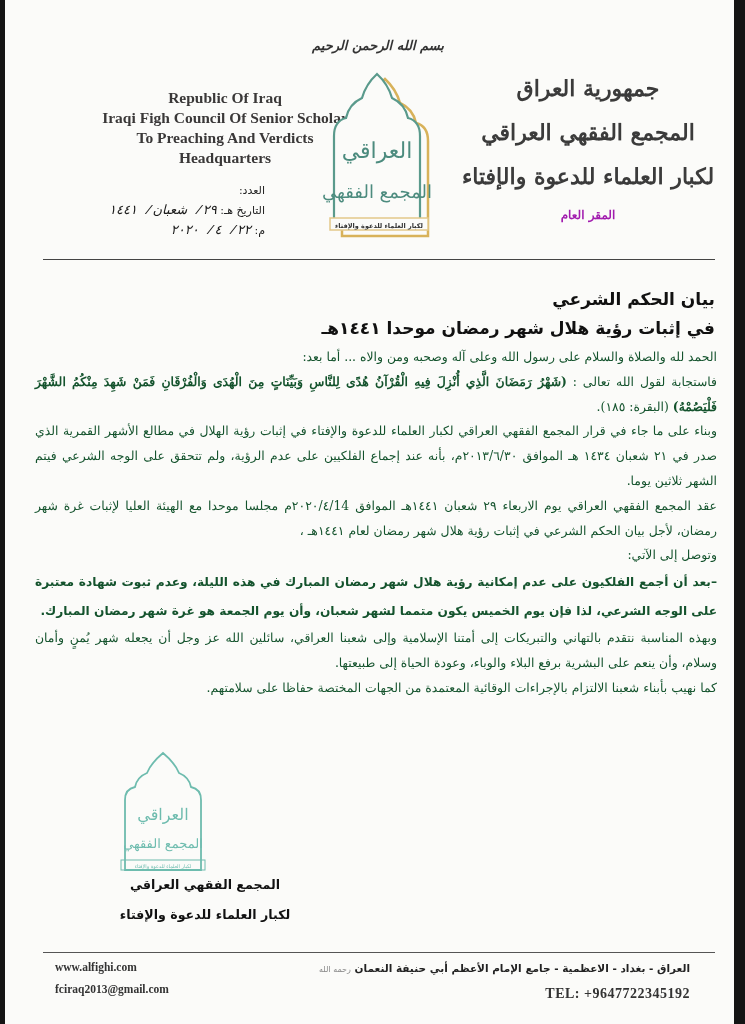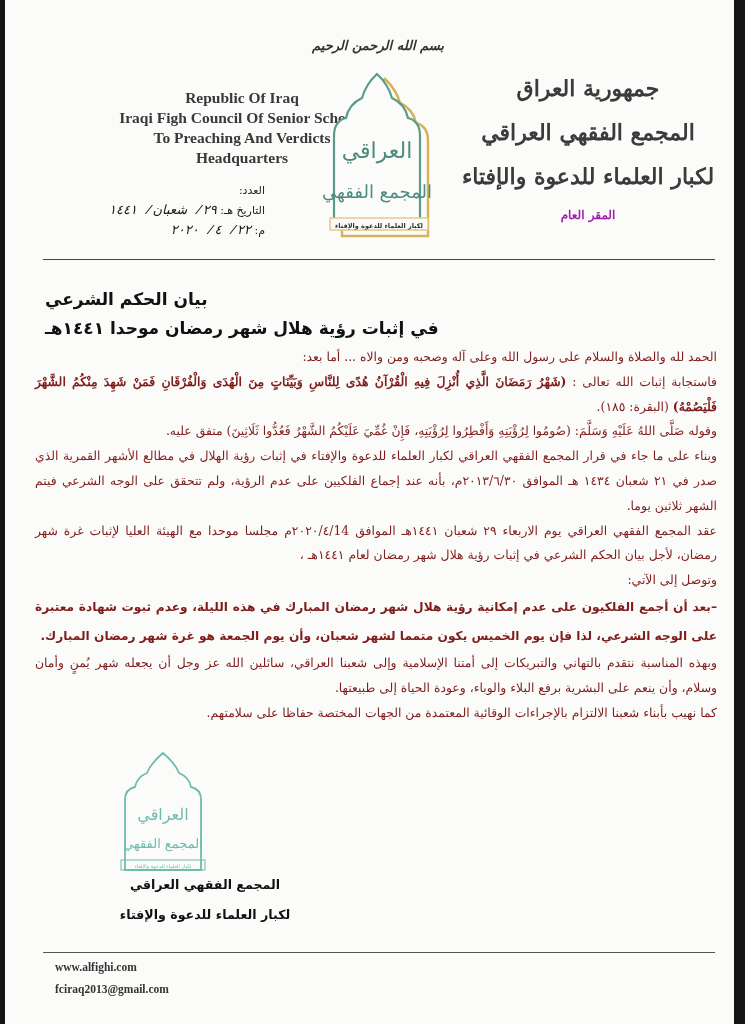--- a/index.html
+++ b/index.html
@@ -10,21 +10,21 @@
   }
   .page {
     position: absolute; left: 5px; top: 0; width: 729px; height: 1024px;
     background: #fbfbf9;
     overflow: hidden;
   }
   .abs { position: absolute; }
 
   
   .en-header {
-    left: 112px; top: 88px; width: 250px; text-align: center;
+    left: 95px; top: 88px; width: 250px; text-align: center;
     font-family: "Liberation Serif", serif; font-weight: bold;
     color: #3a3838; font-size: 15.5px; line-height: 20px;
   }
   .en-header div { white-space: nowrap; }
 
   
   .ar-header {
     left: 448px; top: 66px; width: 270px; text-align: center; direction: rtl;
     font-family: "DejaVu Serif", serif; color: #2f2f2f;
   }
@@ -39,30 +39,30 @@
   .ref {
     left: 60px; top: 181px; width: 200px; direction: rtl; text-align: right;
     font-family: "DejaVu Sans", sans-serif; font-size: 11px; color: #222; line-height: 20px;
   }
   .ref .hand { font-family: Liberation Mono, monospace; font-size: 13px; font-style: italic; color: #1a1a1a; }
 
   .rule-top { left: 38px; top: 259px; width: 672px; height: 1px; background: #444; }
 
   
   .titles {
-    left: 40px; top: 285px; width: 670px; text-align: left; direction: rtl;
+    left: 40px; top: 285px; width: 670px; text-align: right; direction: rtl;
     font-family: "DejaVu Sans", sans-serif; font-weight: bold; color: #111;
   }
   .titles .t1 { font-size: 17px; line-height: 28px; }
   .titles .t2 { font-size: 17px; line-height: 30px; }
 
   
   .body {
     left: 30px; top: 345px; width: 682px; direction: rtl; text-align: justify;
-    font-family: "DejaVu Serif", serif; font-size: 12.4px; line-height: 24.8px; color: #7f1d1d;
+    font-family: "DejaVu Serif", serif; font-size: 12.4px; line-height: 24.8px; color: #14532d;
   }
   .body p { margin: 0; }
   .body .b { font-weight: bold; }
   .body .bullet-text { font-family: "DejaVu Sans", sans-serif; font-weight: bold; font-size: 12.2px; line-height: 29px; }
 
   
   .sig {
     left: 95px; top: 870px; width: 210px; direction: rtl; text-align: center;
     font-family: "DejaVu Sans", sans-serif; font-weight: bold; font-size: 12.6px; color: #111; line-height: 30px;
   }
@@ -130,22 +130,21 @@
 
   <div class="abs rule-top"></div>
 
   <div class="abs titles">
     <div class="t1">بيان الحكم الشرعي</div>
     <div class="t2">في إثبات رؤية هلال شهر رمضان موحدا ١٤٤١هـ</div>
   </div>
 
   <div class="abs body">
     <p>الحمد لله والصلاة والسلام على رسول الله وعلى آله وصحبه ومن والاه ... أما بعد:</p>
-    <p><span>فاستجابة إثبات الله تعالى : </span><span class="b">(شَهْرُ رَمَضَانَ الَّذِي أُنْزِلَ فِيهِ الْقُرْآنُ هُدًى لِلنَّاسِ وَبَيِّنَاتٍ مِنَ الْهُدَى وَالْفُرْقَانِ فَمَنْ شَهِدَ مِنْكُمُ الشَّهْرَ فَلْيَصُمْهُ)</span><span> (البقرة: ١٨٥).</span></p>
-    <p>وقوله صَلَّى اللهُ عَلَيْهِ وَسَلَّمَ: (صُومُوا لِرُؤْيَتِهِ وَأَفْطِرُوا لِرُؤْيَتِهِ، فَإِنْ غُمِّيَ عَلَيْكُمُ الشَّهْرُ فَعُدُّوا ثَلَاثِينَ) متفق عليه.</p>
+    <p><span>فاستجابة لقول الله تعالى : </span><span class="b">(شَهْرُ رَمَضَانَ الَّذِي أُنْزِلَ فِيهِ الْقُرْآنُ هُدًى لِلنَّاسِ وَبَيِّنَاتٍ مِنَ الْهُدَى وَالْفُرْقَانِ فَمَنْ شَهِدَ مِنْكُمُ الشَّهْرَ فَلْيَصُمْهُ)</span><span> (البقرة: ١٨٥).</span></p>
     <p>وبناء على ما جاء في قرار المجمع الفقهي العراقي لكبار العلماء للدعوة والإفتاء في إثبات رؤية الهلال في مطالع الأشهر القمرية الذي صدر في ٢١ شعبان ١٤٣٤ هـ الموافق ٢٠١٣/٦/٣٠م، بأنه عند إجماع الفلكيين على عدم الرؤية، ولم تتحقق على الوجه الشرعي فيتم الشهر ثلاثين يوما.</p>
     <p>عقد المجمع الفقهي العراقي يوم الاربعاء ٢٩ شعبان ١٤٤١هـ الموافق ٢٠٢٠/٤/14م مجلسا موحدا مع الهيئة العليا لإثبات غرة شهر رمضان، لأجل بيان الحكم الشرعي في إثبات رؤية هلال شهر رمضان لعام ١٤٤١هـ ،</p>
     <p>وتوصل إلى الآتي:</p>
     <p class="bullet-text"><span class="dash">–</span><span>بعد أن أجمع الفلكيون على عدم إمكانية رؤية هلال شهر رمضان المبارك في هذه الليلة، وعدم ثبوت شهادة معتبرة على الوجه الشرعي، لذا فإن يوم الخميس يكون متمما لشهر شعبان، وأن يوم الجمعة هو غرة شهر رمضان المبارك.</span></p>
     <p>وبهذه المناسبة نتقدم بالتهاني والتبريكات إلى أمتنا الإسلامية وإلى شعبنا العراقي، سائلين الله عز وجل أن يجعله شهر يُمنٍ وأمان وسلام، وأن ينعم على البشرية برفع البلاء والوباء، وعودة الحياة إلى طبيعتها.</p>
     <p>كما نهيب بأبناء شعبنا الالتزام بالإجراءات الوقائية المعتمدة من الجهات المختصة حفاظا على سلامتهم.</p>
   </div>
 
   <div class="abs stamp">
     <svg width="100" height="135" viewBox="0 0 100 135">
@@ -160,13 +159,17 @@
   <div class="abs sig">
     <div>المجمع الفقهي العراقي</div>
     <div>لكبار العلماء للدعوة والإفتاء</div>
   </div>
 
   <div class="abs rule-bottom"></div>
   <div class="abs foot-left">
     <div>www.alfighi.com</div>
     <div>fciraq2013@gmail.com</div>
   </div>
+  <div class="abs foot-right">
+    <div><span>العراق - بغداد - الاعظمية - جامع الإمام الأعظم أبي حنيفة النعمان</span> <span class="pbuh">رحمه الله</span></div>
+    <div class="tel">TEL: +9647722345192</div>
+  </div>
 </div>
 
 </body></html>

